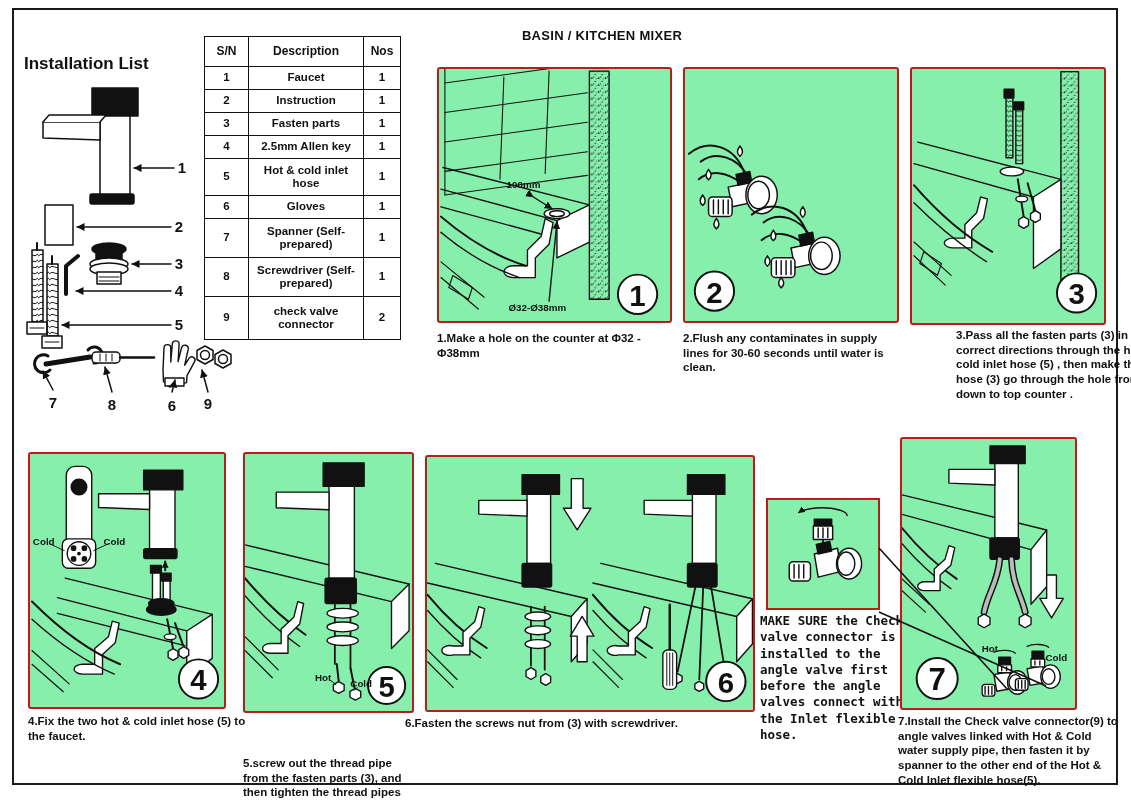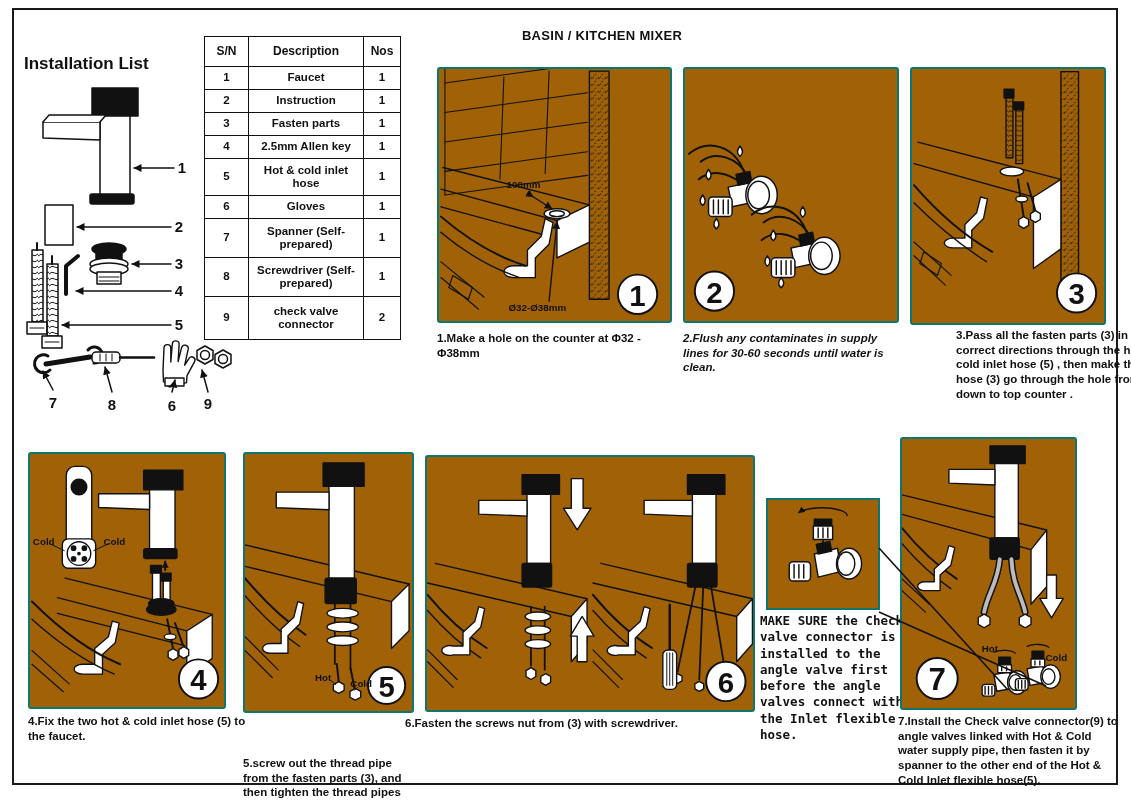--- a/index.html
+++ b/index.html
@@ -2,21 +2,21 @@
 <html><head>
 <meta charset="utf-8">
 <style>
   html,body{margin:0;padding:0;background:#fff;}
   body{width:1131px;height:800px;position:relative;overflow:hidden;
        font-family:"Liberation Sans",sans-serif;color:#111;}
   .abs{position:absolute;}
   .page-border{left:12px;top:8px;width:1106px;height:777px;border:2px solid #1a1a1a;box-sizing:border-box;}
   .doc-title{left:442px;top:28px;width:320px;text-align:center;font-size:13px;font-weight:600;letter-spacing:.3px;}
   .il-heading{left:24px;top:54px;font-size:17px;font-weight:600;}
-  .panel{border:2px solid #0f766e;border-radius:3px;box-sizing:border-box;background:#a16207;}
+  .panel{border:2px solid #b91c1c;border-radius:3px;box-sizing:border-box;background:#86efac;}
   .panel svg{width:100%;height:100%;display:block;}
   .cap{font:700 11.5px/1.28 "Liberation Sans",sans-serif;color:#111;}
   .note-text{font:600 12.5px/1.3 "DejaVu Sans Mono",monospace;color:#111;}
   table.parts{border-collapse:collapse;table-layout:fixed;}
   table.parts td,table.parts th{border:1.5px solid #111;text-align:center;vertical-align:middle;
        font:600 11.5px/1.15 "Liberation Sans",sans-serif;padding:1px 2px;}
   table.parts th{font-weight:700;font-size:12px;}
   td.mono{font-family:"DejaVu Sans Mono",monospace;font-size:13px;font-weight:500;line-height:1.15;}
   svg text{font-family:"Liberation Sans",sans-serif;fill:#111;}
   .badge-t{font-size:30px;font-weight:600;}
@@ -277,21 +277,21 @@
           <use href="#drop2" x="90" y="170"></use>
           <use href="#drop2" x="84" y="196"></use>
       <use href="#drop2" x="98" y="218"></use>
           <use href="#drop2" x="120" y="146"></use>
     </g>
     <circle cx="30" cy="226" r="20" stroke-width="2" fill="#fff"></circle>
   </g>
   <text x="30" y="227" class="badge-t" text-anchor="middle" dominant-baseline="central">2</text>
 </svg>
 </div>
-<div class="abs cap" style="left:683px;top:331px;width:218px;font-style:italic;">2.Flush any contaminates in supply lines for 30-60 seconds until water is clean.</div>
+<div class="abs cap" style="left:683px;top:331px;width:218px;">2.Flush any contaminates in supply lines for 30-60 seconds until water is clean.</div>
 
 <div class="abs panel" style="left:910px;top:67px;width:196px;height:258px;">
 <svg viewBox="0 0 196 258">
   <defs>
     <pattern id="spk3" width="7" height="7" patternUnits="userSpaceOnUse">
       <circle cx="1.6" cy="2.1" r=".9" fill="#111"></circle>
           <circle cx="5" cy="5.4" r=".7" fill="#111"></circle>
       <circle cx="3.4" cy=".9" r=".55" fill="#111"></circle>
           <circle cx="6.2" cy="2.8" r=".5" fill="#111"></circle>
     </pattern>

